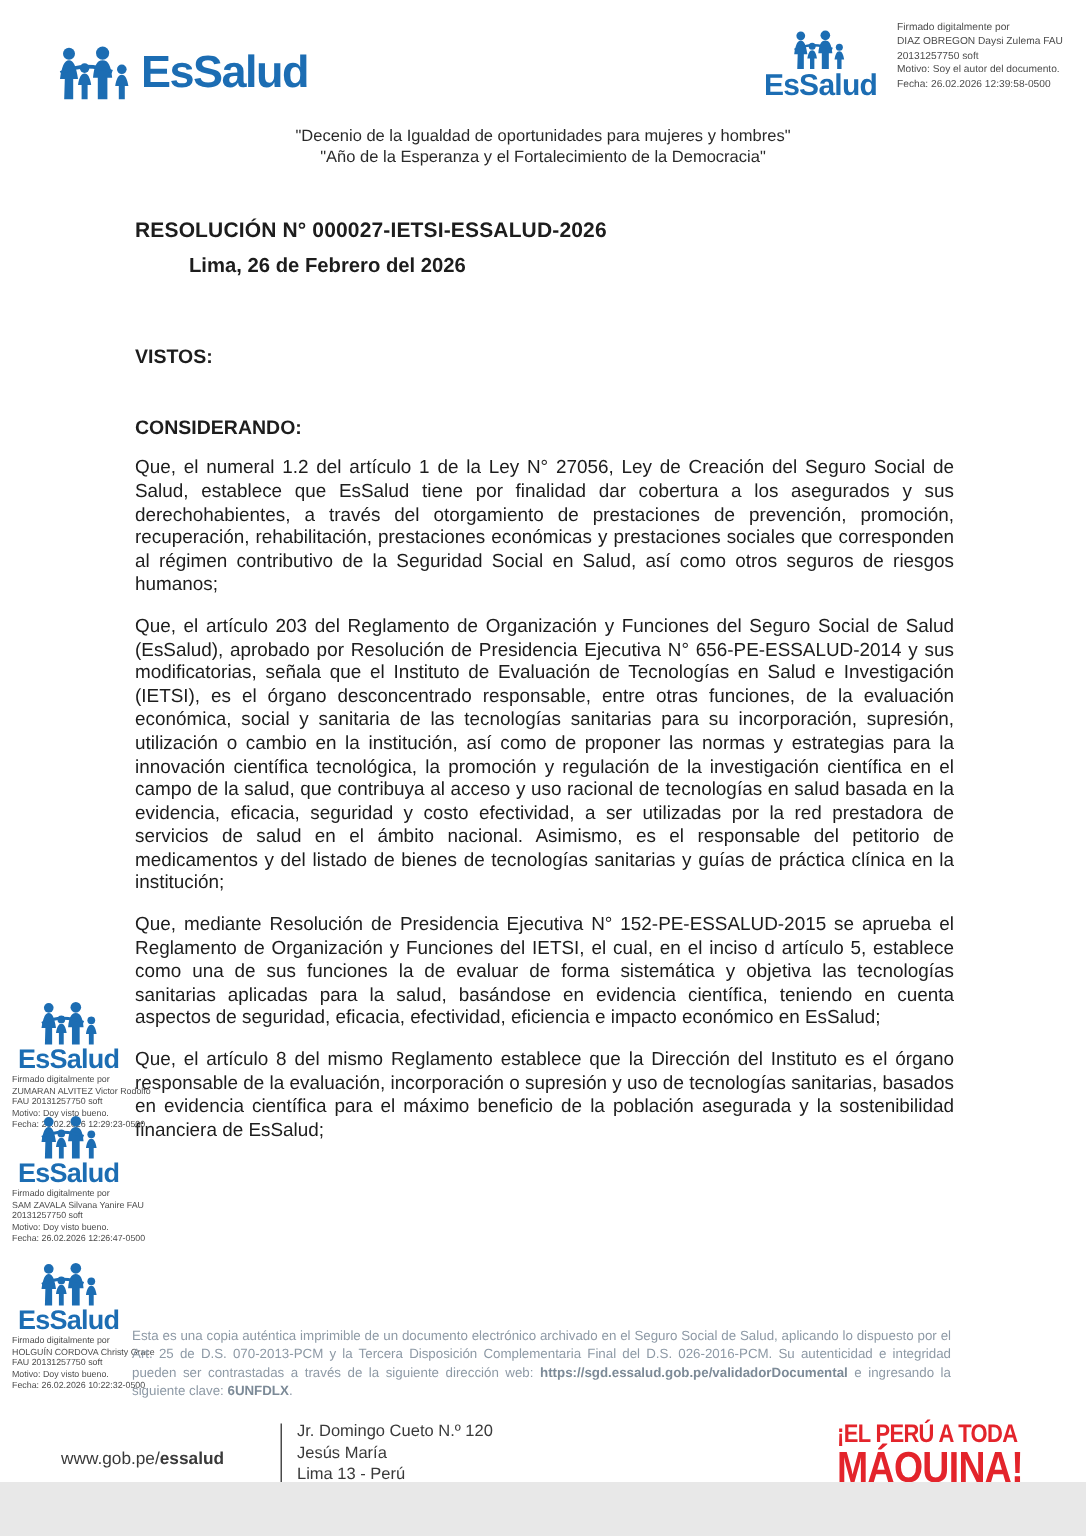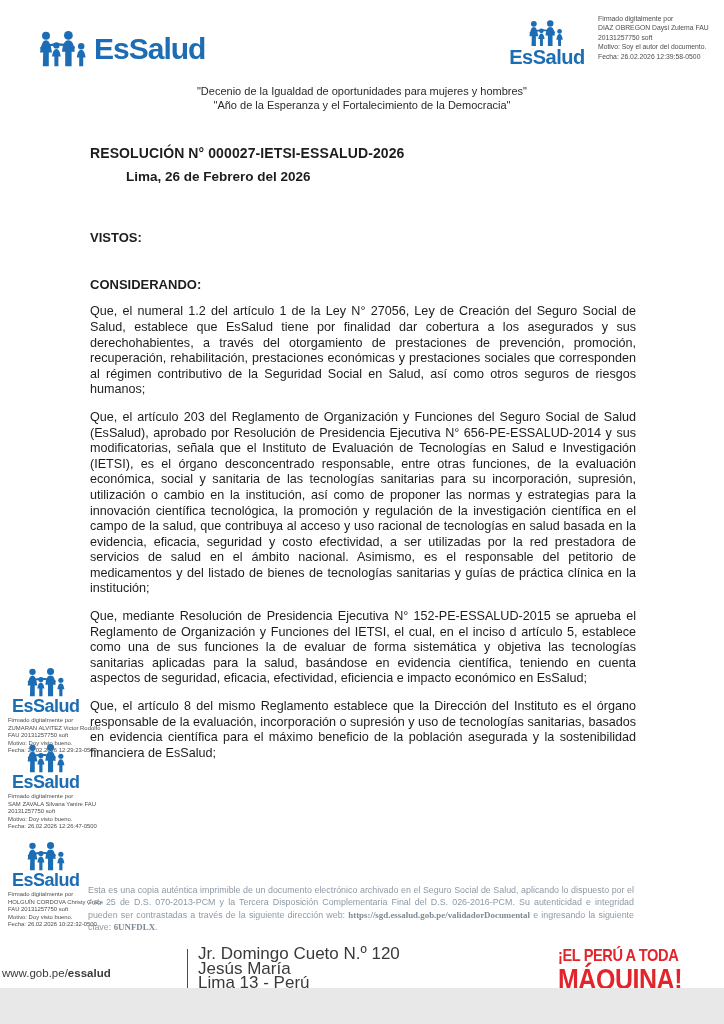--- a/index.html
+++ b/index.html
@@ -55,34 +55,34 @@
   .stamp .s-lines { margin-top:2px; margin-left:2px; font-size:5.9px; line-height:7.6px; color:#4c4c4c; white-space:nowrap; }
   .stamp-1 { top:668px; }
   .stamp-2 { top:744px; }
   .stamp-3 { top:842px; }
   
   .validation {
     position:absolute; left:88px; top:884px; width:546px;
     font-size:8.9px; line-height:12.3px; color:#8e9aa6;
     text-align:justify;
   }
-  .validation b { font-weight:700; color:#7c8a97;font-family:Liberation Serif, serif; }
+  .validation b { font-weight:700; color:#7c8a97; }
   
   .footer-site {
-    position:absolute; left:2px; top:967px; width:162px;
-    text-align:left; font-size:11.5px; color:#3a3a3a;
+    position:absolute; left:14px; top:967px; width:162px;
+    text-align:center; font-size:11.5px; color:#3a3a3a;
   }
   .footer-site b { font-weight:700; }
   .footer-divider {
     position:absolute; left:187px; top:949px; height:54px;
     border-left:1.5px solid #4a4a4a;
   }
   .footer-address {
     position:absolute; left:198px; top:947px;
-    font-size:17px; line-height:14.6px; color:#3a3a3a;
+    font-size:11px; line-height:14.6px; color:#3a3a3a;
   }
   .slogan {
     position:absolute; left:558px; top:947px;
     color:#e3242b; font-weight:700; line-height:1;
     transform:scaleX(0.86); transform-origin:left top;
   }
   .slogan .l1 { font-size:17px; letter-spacing:-0.5px; display:block; }
   .slogan .l2 { font-size:29px; letter-spacing:-0.5px; display:block; margin-top:1px; }
 </style>
 </head>

